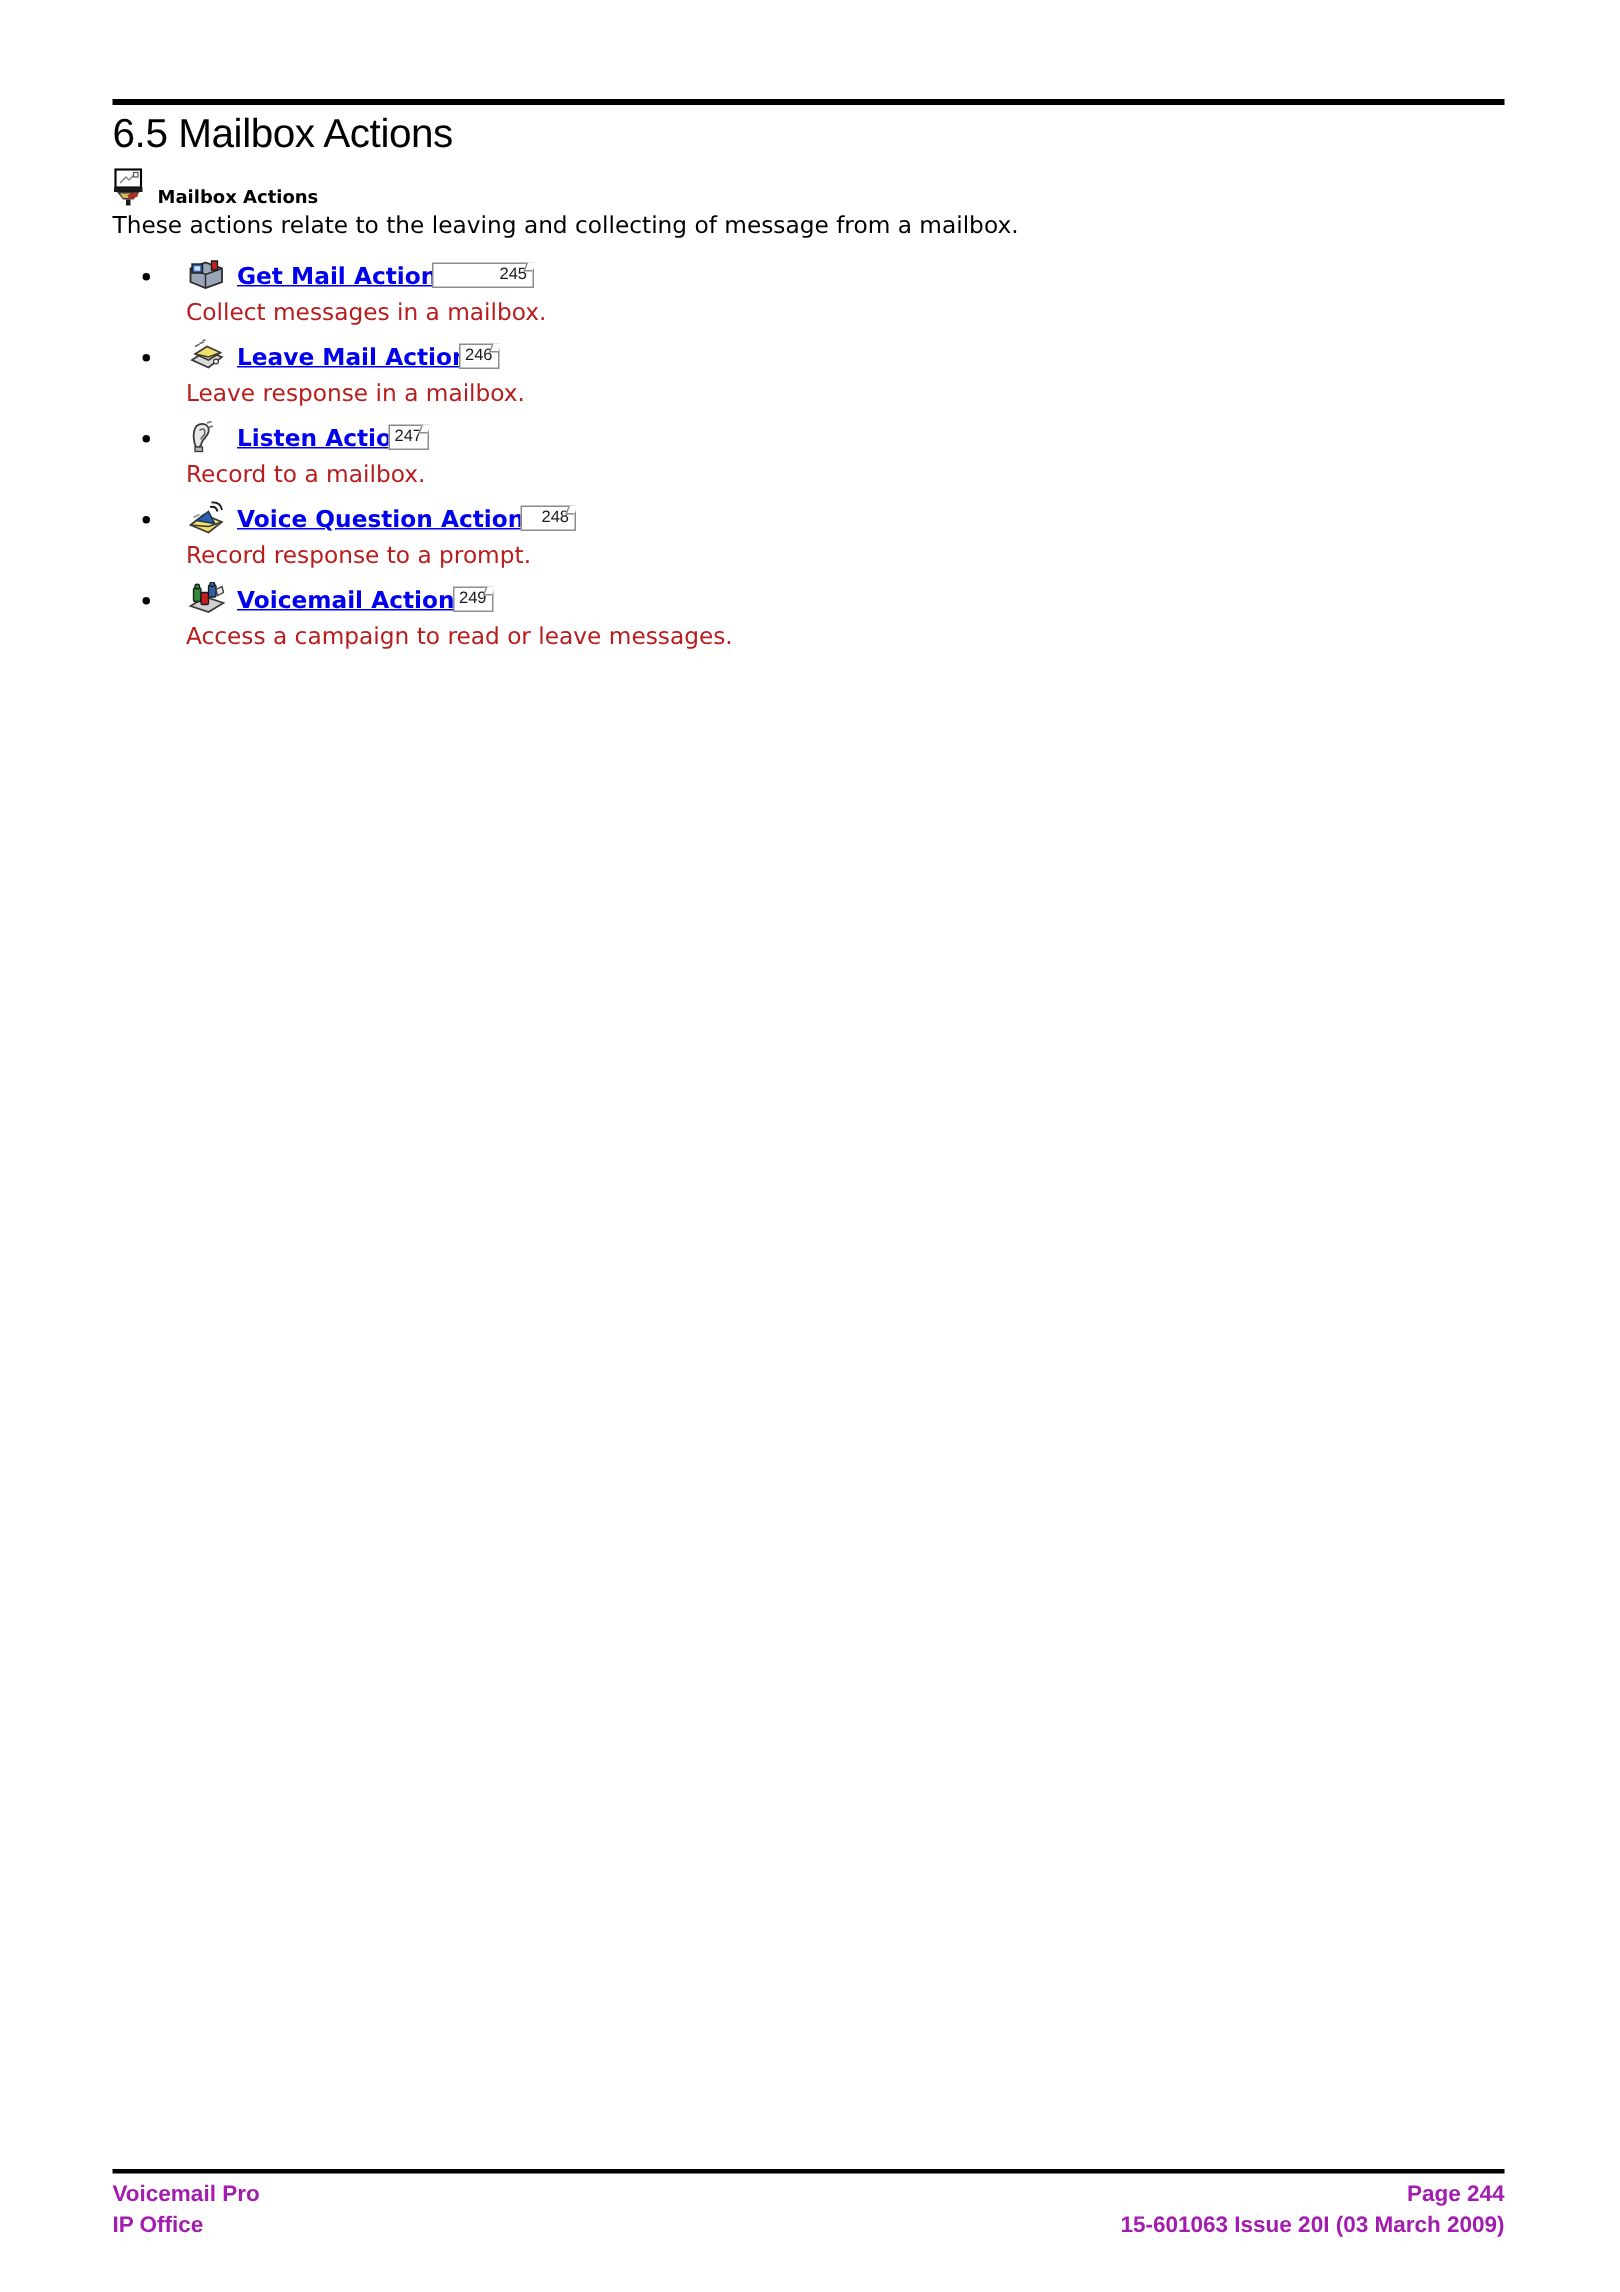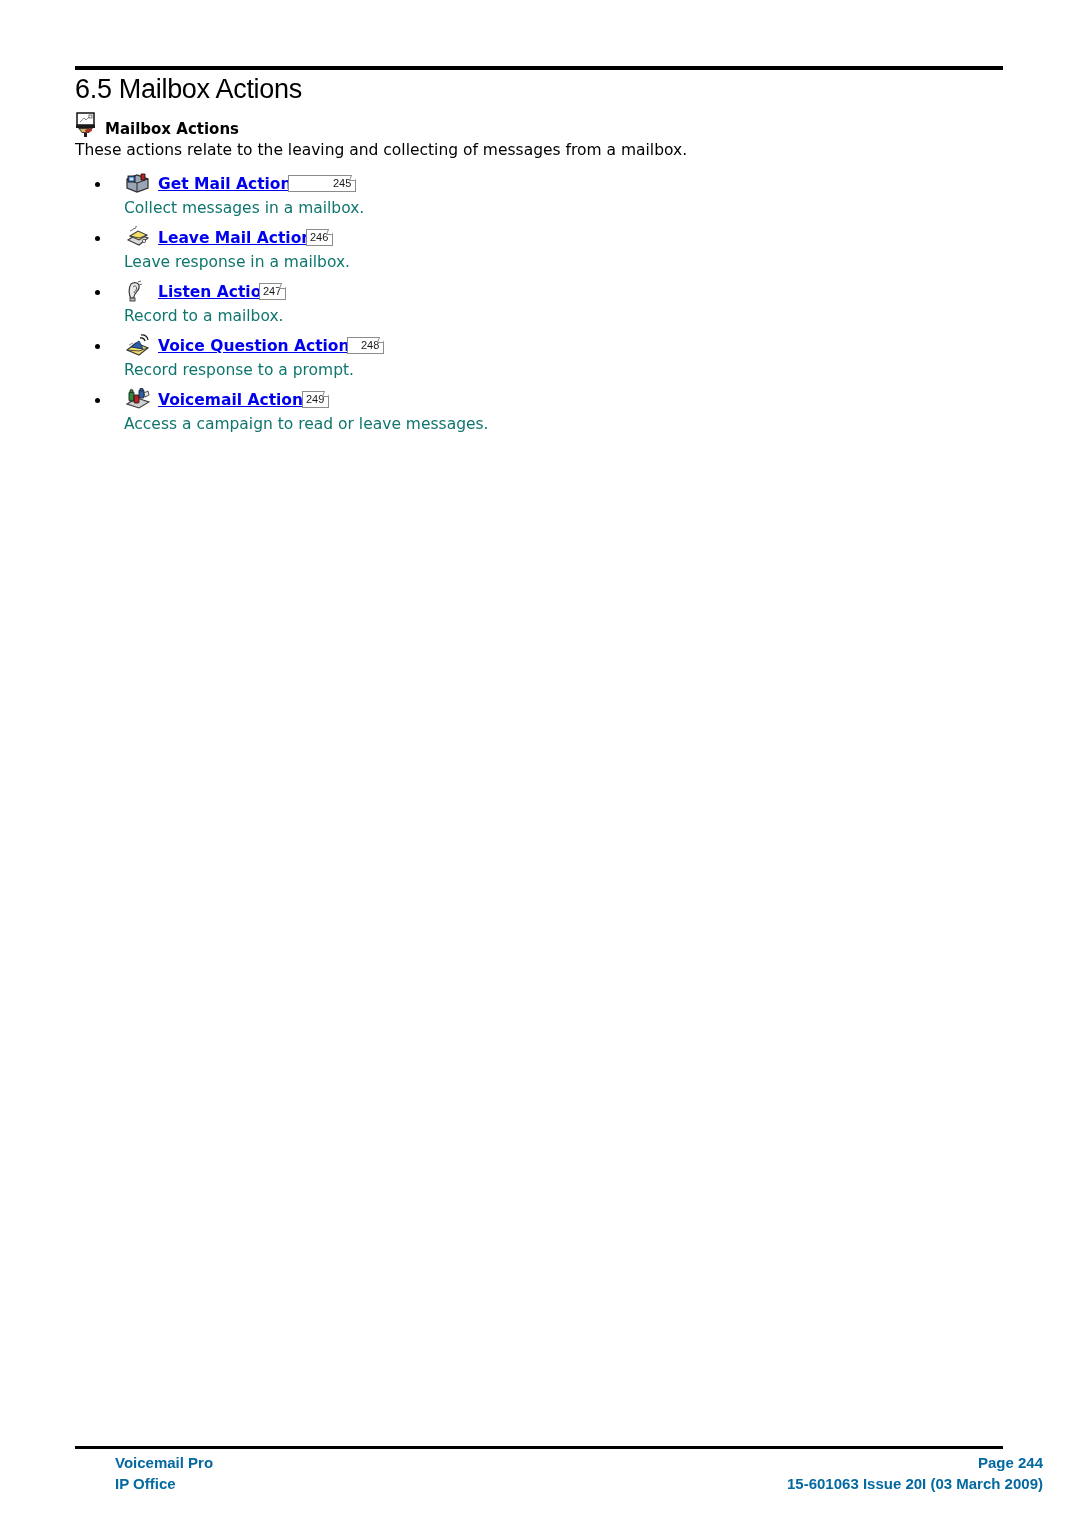--- a/index.html
+++ b/index.html
@@ -50,21 +50,21 @@
   .subhead-row {
     position: absolute;
     left: 75px;
     top: 112px;
     display: flex;
     align-items: flex-end;
     height: 26px;
   }
   .subhead-label {
     font-family: "DejaVu Sans", sans-serif;
-    font-size: 15px;
+    font-size: 12px;
     font-weight: bold;
     color: #000000;
     margin-left: 8px;
     line-height: 1;
     position: relative;
     top: -1px;
     white-space: nowrap;
   }
 
   
@@ -142,43 +142,42 @@
     border-left: 1px solid #8c8c8c;
     border-bottom: 1px solid #8c8c8c;
     transform: skewX(-20deg);
   }
   .item-desc {
     position: absolute;
     left: 124px;
     top: 26px;
     font-size: 15.5px;
     line-height: 20px;
-    color: #0f766e;
+    color: #b91c1c;
     white-space: nowrap;
   }
 
   
   .footer-rule {
     position: absolute;
     left: 75px;
     top: 1446px;
     width: 928px;
     height: 3px;
     background: #000000;
   }
   .footer {
     position: absolute;
     left: 75px;
     top: 1452px;
     width: 928px;
     font-family: "Liberation Sans", sans-serif;
     font-size: 15px;
     font-weight: bold;
-    color: #0369a1;
-    margin-left: 40px;
+    color: #a21caf;
   }
   .footer-line {
     display: flex;
     justify-content: space-between;
     align-items: baseline;
     line-height: 21px;
     white-space: nowrap;
   }
 
   svg { display: block; }
@@ -201,21 +200,21 @@
         <rect x="1" y="13" width="19" height="3" fill="#1a1a1a"></rect>
         <path d="M3 16 L18 16 L14 21 L7 21 Z" fill="#3b3b3b"></path>
         <path d="M5 17 L12 17 L11 20 L7 20 Z" fill="#d9b55a"></path>
         <path d="M10 18 L16 16 L17 19 L11 21 Z" fill="#b03020"></path>
         <rect x="9" y="21" width="3" height="4" fill="#1a1a1a"></rect>
       </svg>
     </span>
     <span class="subhead-label">Mailbox Actions</span>
   </div>
 
-  <div class="intro">These actions relate to the leaving and collecting of messages from a mailbox.</div>
+  <div class="intro">These actions relate to the leaving and collecting of message from a mailbox.</div>
 
   <div class="list">
 
     <div class="item">
       <div class="item-head">
         <span class="bullet"></span>
         <span class="item-icon">
           <svg width="28" height="24" viewBox="0 0 28 24">
             <path d="M3 7 L13 3 L24 7 L24 16 L13 20 L3 16 Z" fill="#9aa6b5" stroke="#2b2b2b" stroke-width="1.2"></path>
             <path d="M3 7 L13 11 L24 7" fill="none" stroke="#2b2b2b" stroke-width="1"></path>

